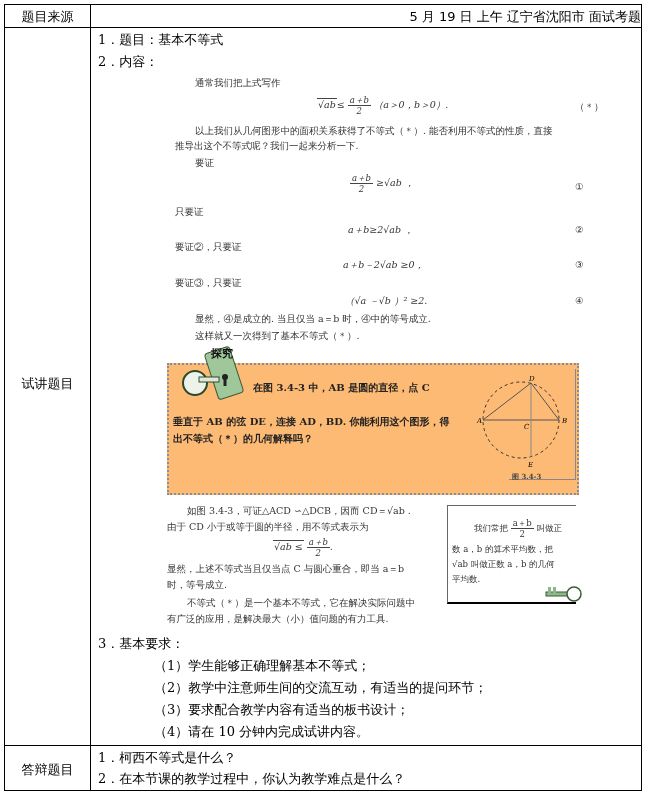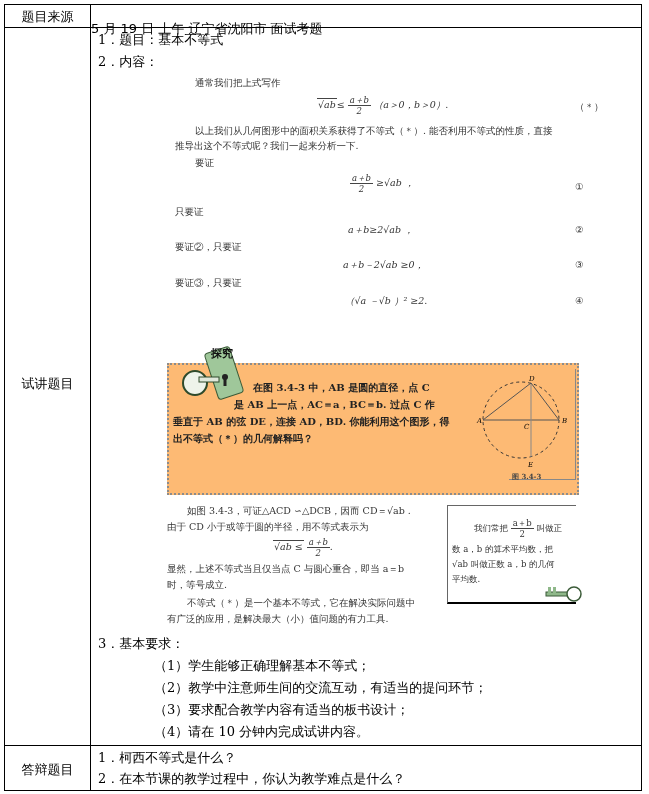--- a/index.html
+++ b/index.html
@@ -4,22 +4,22 @@
 <style>
   html, body { margin: 0; padding: 0; background: #ffffff; }
   body { width: 649px; height: 794px; position: relative; overflow: hidden;
          font-family: "DejaVu Serif", "Liberation Serif", serif; color: #000; }
   .tbl { position: absolute; left: 4px; top: 4px; width: 638px; height: 787px;
          border: 1.5px solid #000; box-sizing: border-box; }
   .hline { position: absolute; left: 0; right: 0; height: 0; border-top: 1px solid #000; }
   .vline { position: absolute; top: 0; bottom: 0; width: 0; border-left: 1px solid #000; left: 85px; }
   .label { position: absolute; left: 0; width: 85px; text-align: center;
            font-family: "DejaVu Sans", "Liberation Sans", sans-serif; font-size: 13px; }
-  .hdr-title { position: absolute; left: 86px; right: 0; top: 3px; text-align: left;
-               font-family: "DejaVu Sans", "Liberation Sans", sans-serif; font-size: 13px; margin-top: 12px; }
+  .hdr-title { position: absolute; left: 86px; right: 0; top: 3px; text-align: right;
+               font-family: "DejaVu Sans", "Liberation Sans", sans-serif; font-size: 13px; }
   .ln { position: absolute; left: 93px; font-size: 13px; white-space: nowrap; }
   .sub { position: absolute; left: 128px; font-size: 13px; white-space: nowrap; margin-left: 21px; }
 
   
   .scan { position: absolute; left: 160px; top: 68px; width: 430px; height: 560px;
           font-size: 9.5px; color: #333; }
   .scan .p { position: absolute; white-space: nowrap; }
   .scan .eq { position: absolute; white-space: nowrap; font-style: italic; }
   .scan .num { position: absolute; left: 410px; }
   .frac { display: inline-block; vertical-align: middle; text-align: center; font-size: 8.5px; line-height: 10px; }
@@ -70,32 +70,33 @@
     <div class="p num" style="top:108px">①</div>
     <div class="p" style="left:10px;top:133px">只要证</div>
     <div class="eq" style="left:183px;top:151px">a＋b≥2√ab ，</div>
     <div class="p num" style="top:151px">②</div>
     <div class="p" style="left:10px;top:168px">要证②，只要证</div>
     <div class="eq" style="left:178px;top:186px">a＋b－2√ab ≥0，</div>
     <div class="p num" style="top:186px">③</div>
     <div class="p" style="left:10px;top:204px">要证③，只要证</div>
     <div class="eq" style="left:180px;top:222px">（√a －√b ）² ≥2.</div>
     <div class="p num" style="top:222px">④</div>
+    <div class="p" style="left:30px;top:240px">显然，④是成立的. 当且仅当 a＝b 时，④中的等号成立.</div>
+    <div class="p" style="left:30px;top:257px">这样就又一次得到了基本不等式（＊）.</div>
 
     <div class="explore">
       <svg style="position:absolute;left:8px;top:-22px" width="70" height="60">
         <rect x="34" y="6" width="26" height="48" rx="3" fill="#9fc79a" stroke="#3b5b38" transform="rotate(-18 47 30)"></rect>
         <circle cx="48" cy="34" r="3" fill="#222"></circle>
           <rect x="46.5" y="35" width="3" height="8" fill="#222"></rect>
         <circle cx="18" cy="40" r="12" fill="#eef3ea" stroke="#2e4a2b" stroke-width="2"></circle>
         <rect x="22" y="34" width="20" height="5" fill="#dfe8da" stroke="#2e4a2b"></rect>
         <text x="34" y="14" font-size="11" font-weight="bold" fill="#111">探究</text>
       </svg>
       <div class="explore-text" style="left:84px;top:16px">在图 3.4-3 中，AB 是圆的直径，点 C</div>
-      <div class="explore-text" style="left:65px;top:33px">是 AB 上一点，AC＝a，BC＝b. 过点 C 作</div>
       <div class="explore-text" style="left:4px;top:50px">垂直于 AB 的弦 DE，连接 AD，BD. 你能利用这个图形，得</div>
       <div class="explore-text" style="left:4px;top:67px">出不等式（＊）的几何解释吗？</div>
       <div class="fig-box"></div>
       <svg style="position:absolute;left:300px;top:10px" width="108" height="96">
         <circle cx="52" cy="45" r="38" fill="none" stroke="#333" stroke-dasharray="3,3"></circle>
         <line x1="14" y1="45" x2="90" y2="45" stroke="#555"></line>
         <line x1="62" y1="8" x2="62" y2="82" stroke="#888"></line>
         <line x1="14" y1="45" x2="62" y2="8" stroke="#555"></line>
         <line x1="62" y1="8" x2="90" y2="45" stroke="#555"></line>
         <text x="8" y="48" font-size="7" font-style="italic">A</text>

